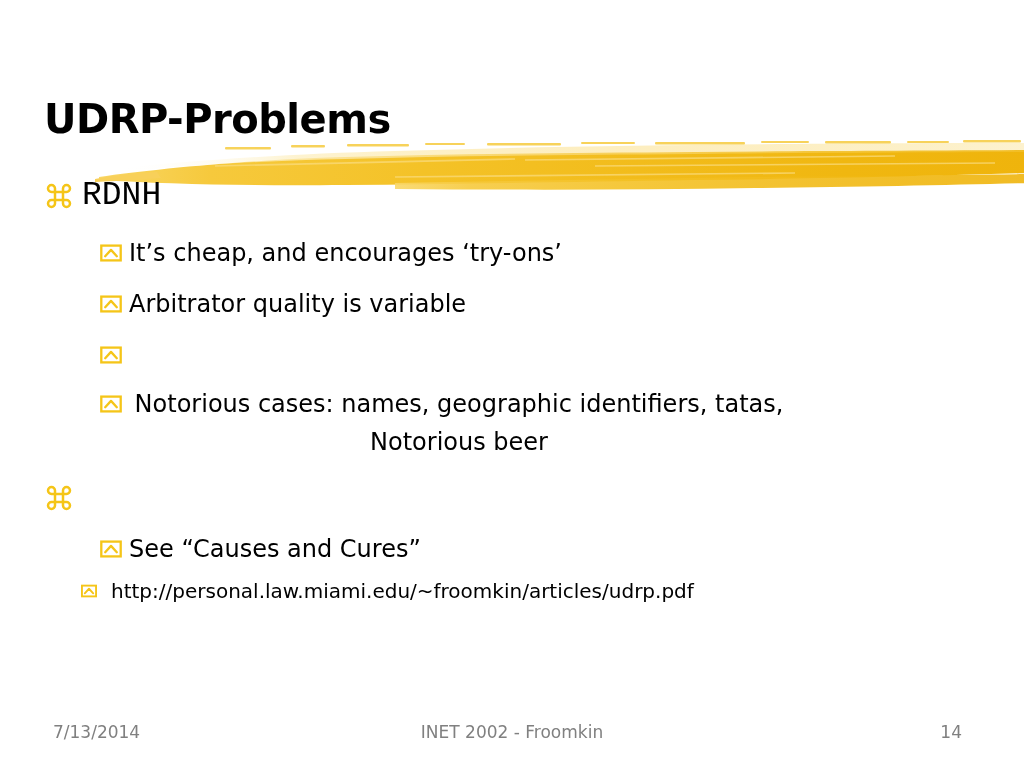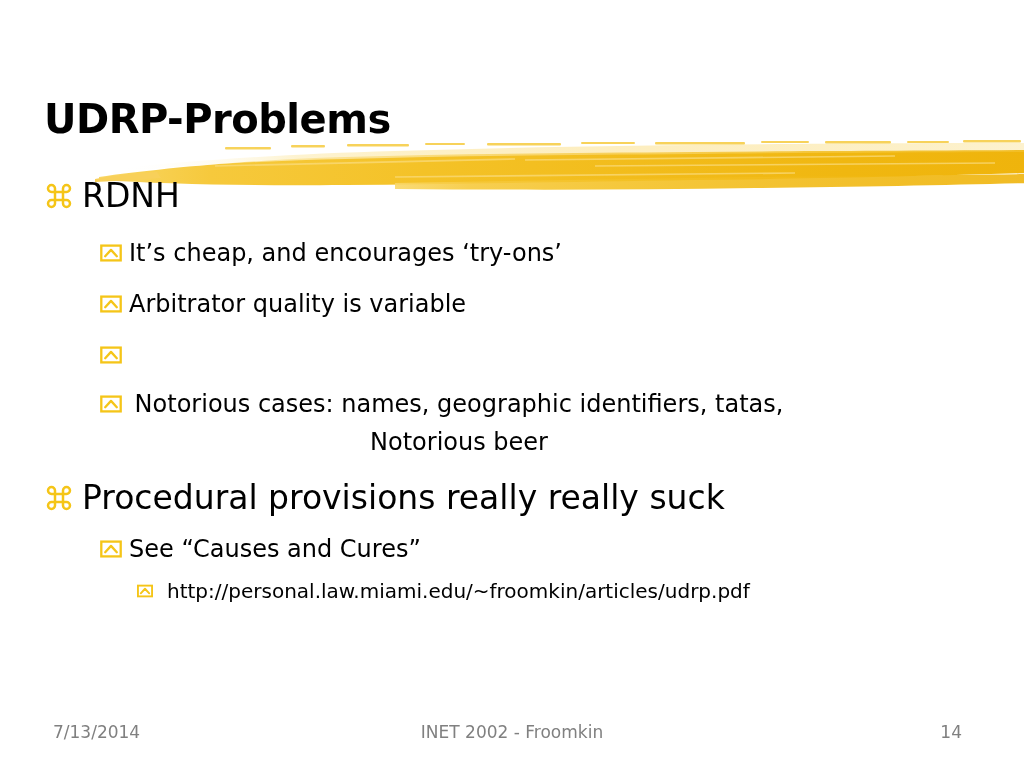--- a/index.html
+++ b/index.html
@@ -62,20 +62,21 @@
 
   .bullet {
     display: flex;
     align-items: flex-start;
   }
 
   
   .lvl1 {
     margin-left: 0px;
     margin-bottom: 1px;
+    font-family: Liberation Mono, monospace;
   }
   .lvl1 .btext {
     font-size: 33px;
     line-height: 44px;
     color: #000000;
     white-space: nowrap;
   }
   .lvl1 .marker {
     width: 38px;
     min-width: 38px;
@@ -98,21 +99,20 @@
     width: 29px;
     min-width: 29px;
     height: 38px;
     display: flex;
     align-items: center;
     justify-content: flex-start;
   }
 
   
   .lvl3 {
-    margin-left: 56px;
     padding-left: 37px;
   }
   .lvl3 .btext {
     font-size: 20px;
     line-height: 30px;
     color: #000000;
     white-space: nowrap;
   }
   .lvl3 .marker {
     width: 30px;
@@ -323,21 +323,20 @@
         <svg width="30" height="30" viewBox="0 0 30 30" xmlns="http://www.w3.org/2000/svg">
           <g fill="none" stroke="#F5C518" stroke-width="2.5" stroke-linejoin="round" stroke-linecap="round">
             <path d="M11 11 L19 11 L19 19 L11 19 Z"></path>
             <path d="M11 11 L11 7.5 A3.5 3.5 0 1 0 7.5 11 L11 11"></path>
             <path d="M19 11 L22.5 11 A3.5 3.5 0 1 0 19 7.5 L19 11"></path>
             <path d="M11 19 L7.5 19 A3.5 3.5 0 1 0 11 22.5 L11 19"></path>
             <path d="M19 19 L19 22.5 A3.5 3.5 0 1 0 22.5 19 L19 19"></path>
           </g>
         </svg>
       </span>
-      <span class="btext">Procedural provisions really really suck</span>
     </div>
 
     <div class="spacer-4"></div>
 
     <div class="bullet lvl2">
       <span class="marker">
         <svg width="22" height="22" viewBox="0 0 22 22" xmlns="http://www.w3.org/2000/svg">
           <rect x="1.3" y="3.6" width="19.4" height="14.8" fill="none" stroke="#F5C518" stroke-width="2.3"></rect>
           <path d="M5.2 14.2 L11 7.9 L16.8 14.2" fill="none" stroke="#F5C518" stroke-width="2.3" stroke-linejoin="round" stroke-linecap="round"></path>
         </svg>

